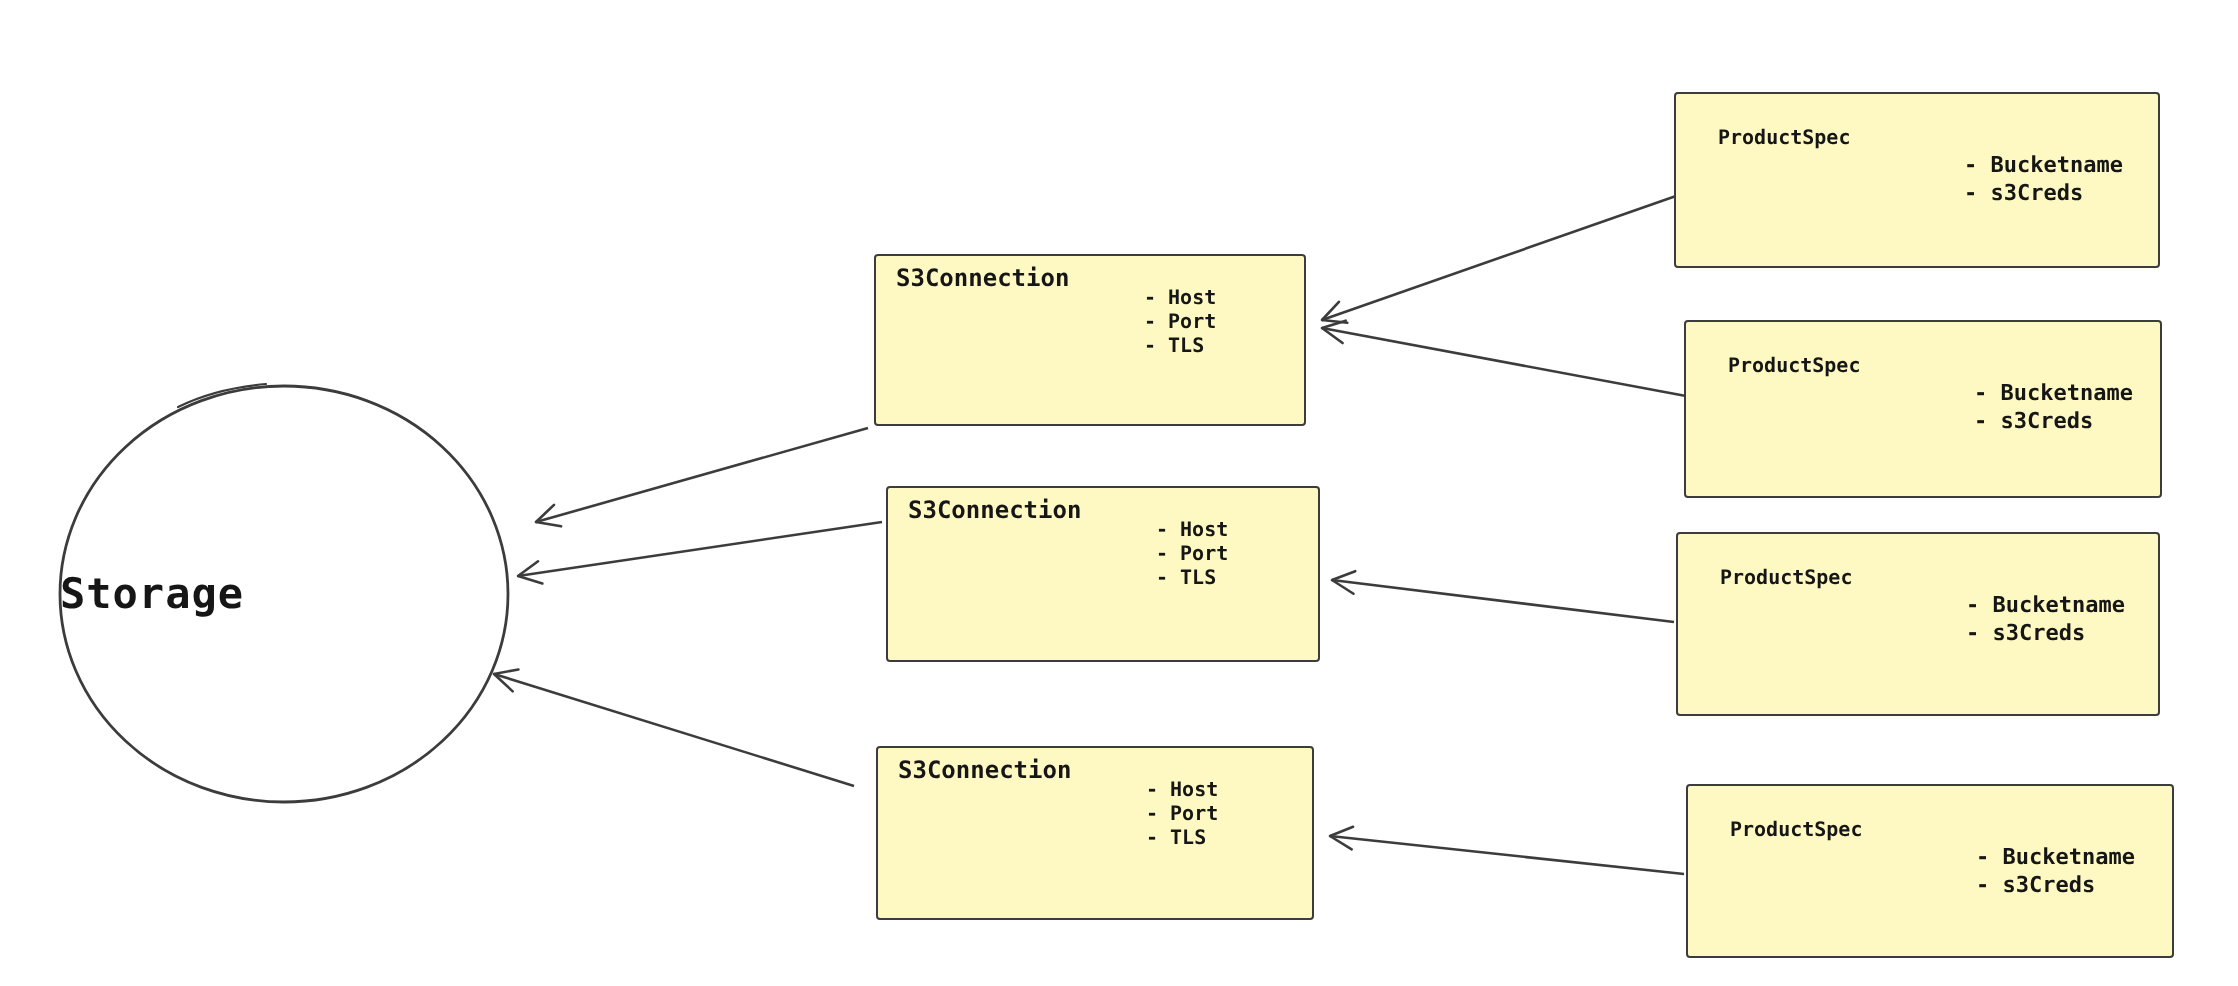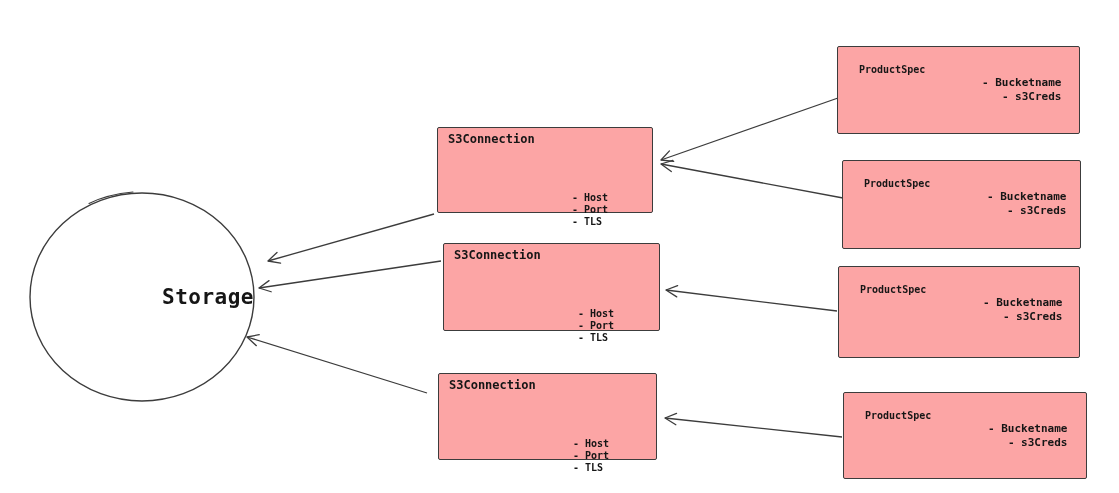--- a/index.html
+++ b/index.html
@@ -15,43 +15,43 @@
   .wires {
     position: absolute;
     left: 0; top: 0;
     width: 1119px; height: 493px;
   }
   .box {
     position: absolute;
     box-sizing: border-box;
     border: 1.4px solid #3c3c3c;
     border-radius: 2px;
-    background: #fca5a5;
+    background: #fef9c3;
   }
   .box-title {
     position: absolute;
     font-weight: 700;
     white-space: nowrap;
   }
   .attrs {
     position: absolute;
     font-weight: 700;
     white-space: nowrap;
   }
   .s3c .box-title { left: 10px; top: 4px;  font-size: 12px; }
-  .s3c .attrs     { left: 134px; top: 16px; font-size: 10px; line-height: 12px; margin-top: 48px; }
+  .s3c .attrs     { left: 134px; top: 16px; font-size: 10px; line-height: 12px; }
   .ps  .box-title { left: 21px; top: 17px; font-size: 10px; }
-  .ps  .attrs     { left: 144px; top: 29px; font-size: 11px; line-height: 14px; text-align: right; }
+  .ps  .attrs     { left: 144px; top: 29px; font-size: 11px; line-height: 14px; }
   .storage-label-wrap {
     position: absolute;
     left: 30px; top: 193px;
     width: 224px; height: 208px;
     display: flex;
     align-items: center;
-    justify-content: flex-end;
+    justify-content: flex-start;
   }
   .storage-label {
     font-size: 21px;
     font-weight: 700;
     letter-spacing: 0.5px;
   }
 </style>
 </head>
 <body>
 

